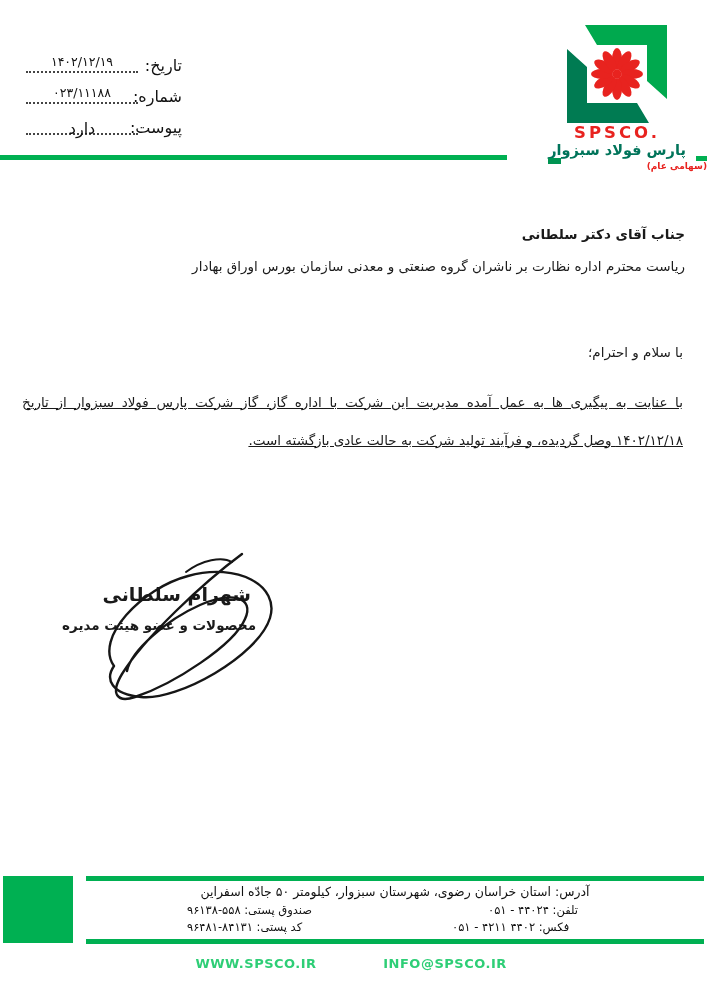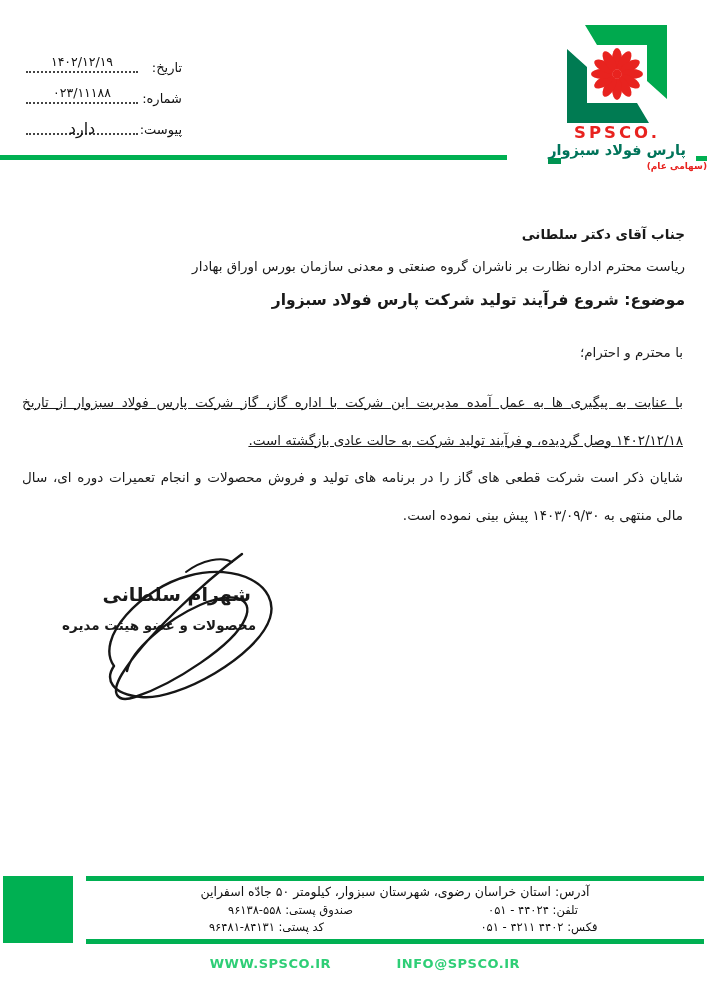--- a/index.html
+++ b/index.html
@@ -6,21 +6,21 @@
   .page{
     position:relative; width:707px; height:1000px; margin:0 auto;
     background:#ffffff; overflow:hidden;
     font-family:"DejaVu Sans", sans-serif; color:#1a1a1a;
     direction:rtl;
   }
   
   .meta{position:absolute; top:50px; left:26px; width:156px; direction:rtl;}
   .meta-row{position:relative; height:31px;}
   .meta-label{
-    position:absolute; right:0; bottom:6px; font-size:13px; letter-spacing:1.2px; color:#111;
+    position:absolute; right:0; bottom:6px; font-size:16px; letter-spacing:1.2px; color:#111;
   }
   .meta-line{
     position:absolute; left:0; right:44px; bottom:8px; height:0;
     border-bottom:2px dotted #444;
   }
   .meta-value{
     position:absolute; left:2px; right:46px; bottom:12px;
     font-size:12.5px; text-align:center; color:#111; white-space:nowrap;margin-top:37px;
   }
   .meta-value.on-line{bottom:5px; font-size:16px;}
@@ -60,26 +60,26 @@
   .sig-title{position:absolute; top:617px; right:451px; font-weight:bold; font-size:13.5px; white-space:nowrap; z-index:2;}
   
   .footer-block{position:absolute; top:876px; left:3px; width:70px; height:67px; background:#00b052;}
   .footer-rule{position:absolute; left:86px; width:618px; height:5px; background:#00b052;}
   .footer-rule.top{top:876px;}
   .footer-rule.bottom{top:939px;}
   .footer-address{position:absolute; top:884px; left:86px; width:618px; text-align:center;
     font-size:12.5px; color:#111;}
   .footer-cell{position:absolute; font-size:11.5px; color:#111; white-space:nowrap;}
   .cell-phone{top:903px; left:452px; width:126px; text-align:right; direction:ltr;}
-  .cell-fax{top:920px; left:476px; width:126px; text-align:center; direction:ltr;}
-  .cell-pobox{top:903px; left:187px; width:159px; text-align:right; direction:rtl;margin-left:7px;}
-  .cell-postal{top:920px; left:187px; width:159px; text-align:center; direction:rtl;}
+  .cell-fax{top:920px; left:452px; width:126px; text-align:left; direction:ltr;}
+  .cell-pobox{top:903px; left:187px; width:159px; text-align:left; direction:rtl;}
+  .cell-postal{top:920px; left:187px; width:159px; text-align:left; direction:rtl;}
   .num-ltr{direction:ltr; unicode-bidi:embed;}
   .footer-link{position:absolute; top:956px; font-weight:bold; font-size:13px; color:#2ece76;
-    letter-spacing:0.5px; text-align:right; direction:ltr;}
+    letter-spacing:0.5px; text-align:center; direction:ltr;}
   .link-web{left:181px; width:150px;}
   .link-mail{left:370px; width:150px;}
 </style>
 </head>
 <body>
 
 <div class="page">
 
   <div class="meta">
     <div class="meta-row">
@@ -128,24 +128,22 @@
     <div class="logo-fa">پارس فولاد سبزوار</div>
     <div class="logo-type">(سهامی عام)</div>
   </div>
 
   <div class="header-rule"></div>
   <div class="header-rule-dash"></div>
   <div class="header-rule-edge"></div>
 
   <div class="recipient-name">جناب آقای دکتر سلطانی</div>
   <div class="recipient-title">ریاست محترم اداره نظارت بر ناشران گروه صنعتی و معدنی سازمان بورس اوراق بهادار</div>
-  <div class="subject">موضوع: شروع فرآیند تولید شرکت پارس فولاد سبزوار</div>
-  <div class="salutation">با محترم و احترام؛</div>
+  <div class="salutation">با سلام و احترام؛</div>
   <p class="body-para para1">با عنایت به پیگیری ها به عمل آمده مدیریت این شرکت با اداره گاز، گاز شرکت پارس فولاد سبزوار از تاریخ ۱۴۰۲/۱۲/۱۸ وصل گردیده، و فرآیند تولید شرکت به حالت عادی بازگشته است.</p>
-  <p class="body-para para2">شایان ذکر است شرکت قطعی های گاز را در برنامه های تولید و فروش محصولات و انجام تعمیرات دوره ای، سال مالی منتهی به ۱۴۰۳/۰۹/۳۰ پیش بینی نموده است.</p>
 
   <div class="sig-name">شهرام سلطانی</div>
   <div class="sig-title">محصولات و عضو هیئت مدیره</div>
   <svg class="sig-scribble" viewBox="0 0 205 162">
     <path d="M160,6 C122,34 62,90 40,126 C28,146 35,155 53,149 C92,136 152,97 163,71 C173,49 150,43 118,57 C84,72 49,103 45,123" fill="none" stroke="#161616" stroke-width="2.4" stroke-linecap="round"></path>
     <path d="M32,118 C12,90 60,40 106,28 C156,14 198,38 188,70 C176,108 96,153 59,149 C29,146 23,131 32,118" fill="none" stroke="#161616" stroke-width="2.4" stroke-linecap="round"></path>
     <path d="M150,14 C140,8 120,12 104,24" fill="none" stroke="#161616" stroke-width="2" stroke-linecap="round"></path>
   </svg>
 
   <div class="footer-block"></div>

